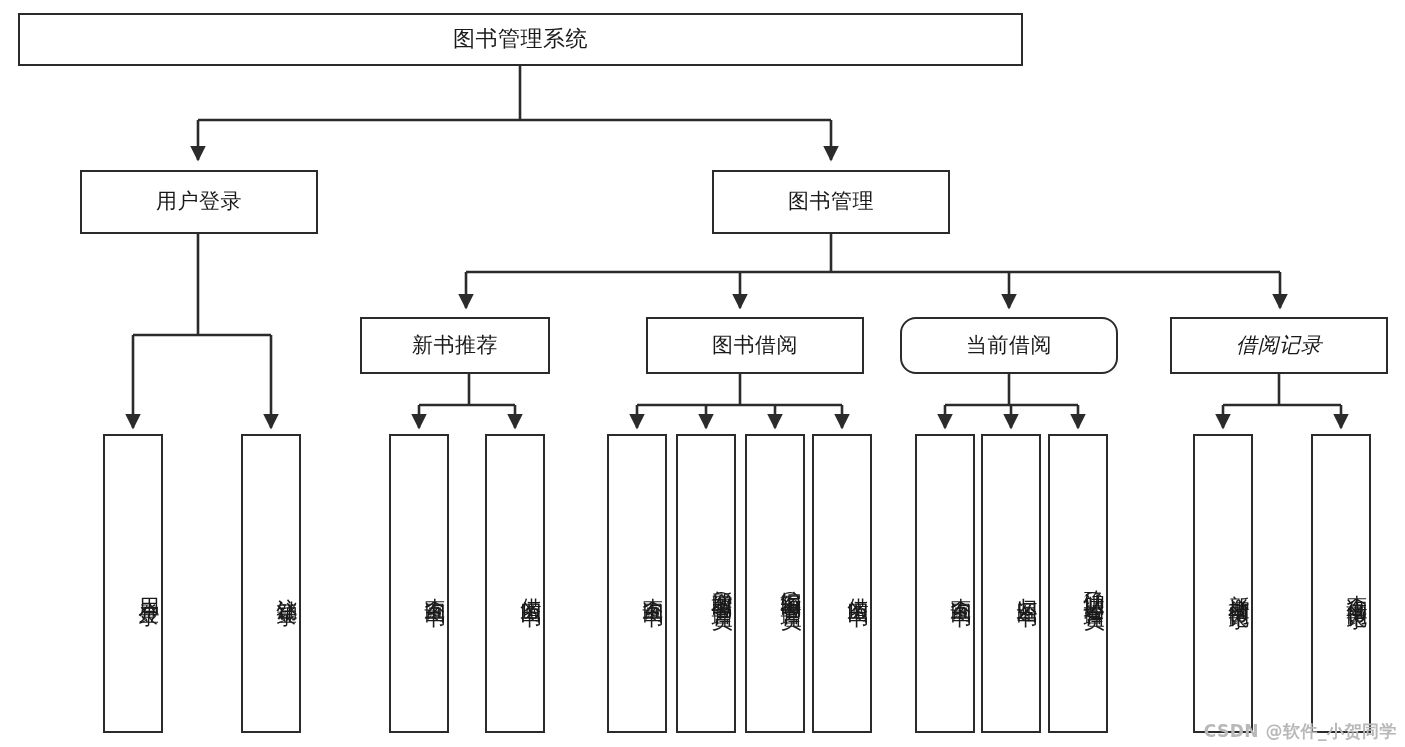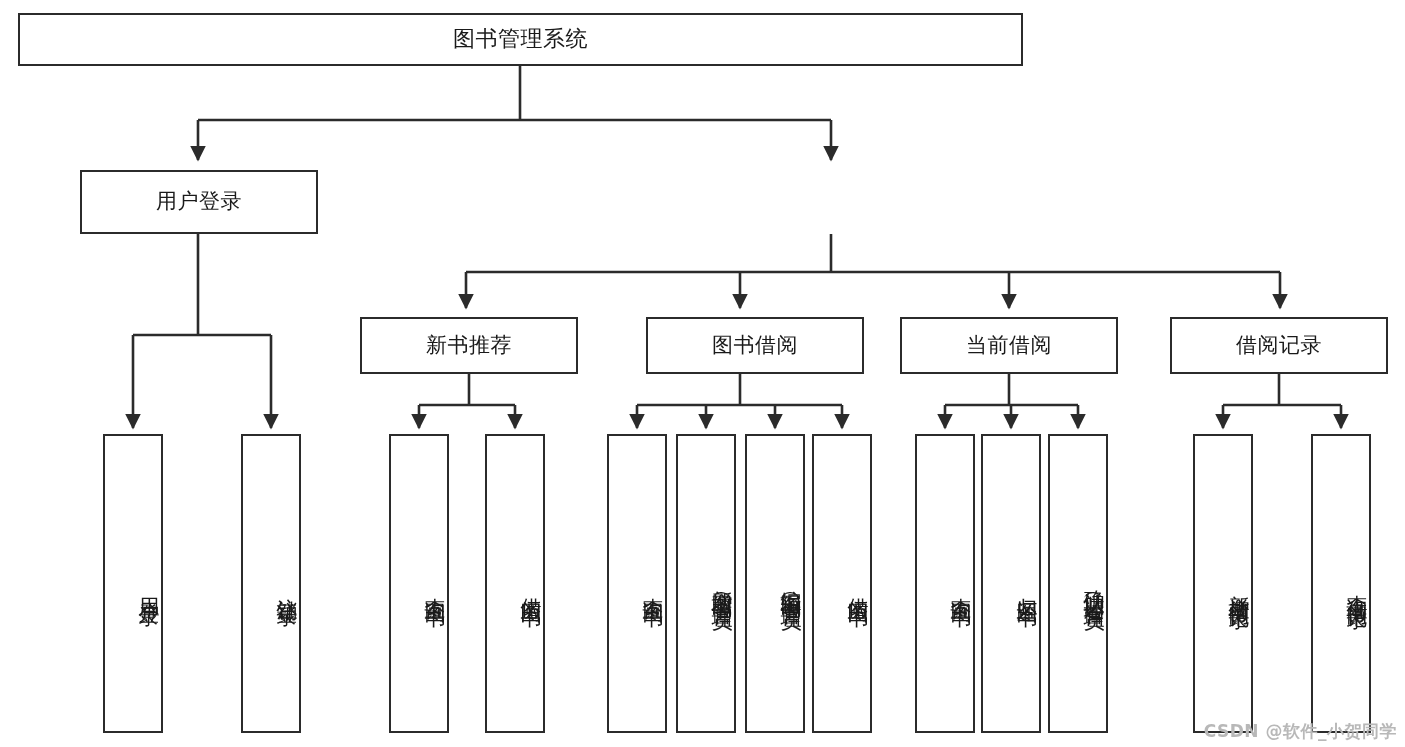--- a/index.html
+++ b/index.html
@@ -128,34 +128,37 @@
   </svg>
 
   <div class="node horiz root" style="left:18px; top:13px; width:1005px; height:53px;">
     <span>图书管理系统</span>
   </div>
 
   <div class="node horiz" style="left:80px; top:170px; width:238px; height:64px;">
     <span>用户登录</span>
   </div>
 
-
-  <div class="node horiz" style="left:360px; top:317px; width:218px; height:57px;">
+  <div class="node horiz" style="left:712px; top:170px; width:238px; height:64px;">
+    <span>图书管理</span>
+  </div>
+
+  <div class="node horiz" style="left:360px; top:317px; width:190px; height:57px;">
     <span>新书推荐</span>
   </div>
 
   <div class="node horiz" style="left:646px; top:317px; width:218px; height:57px;">
     <span>图书借阅</span>
   </div>
 
-  <div class="node horiz" style="left:900px; top:317px; width:218px; height:57px;">
+  <div class="node horiz" style="left:900px; top:317px; width:218px; height:57px;border-radius:16px;">
     <span>当前借阅</span>
   </div>
 
-  <div class="node horiz" style="left:1170px; top:317px; width:218px; height:57px;">
+  <div class="node horiz" style="left:1170px; top:317px; width:218px; height:57px;font-style:italic;">
     <span>借阅记录</span>
   </div>
 
   <div class="node leaf" style="left:103px; top:434px; width:60px; height:299px;">
     <span class="vtext">用户登录</span>
   </div>
 
   <div class="node leaf" style="left:241px; top:434px; width:60px; height:299px;">
     <span class="vtext">注销登录</span>
   </div>

